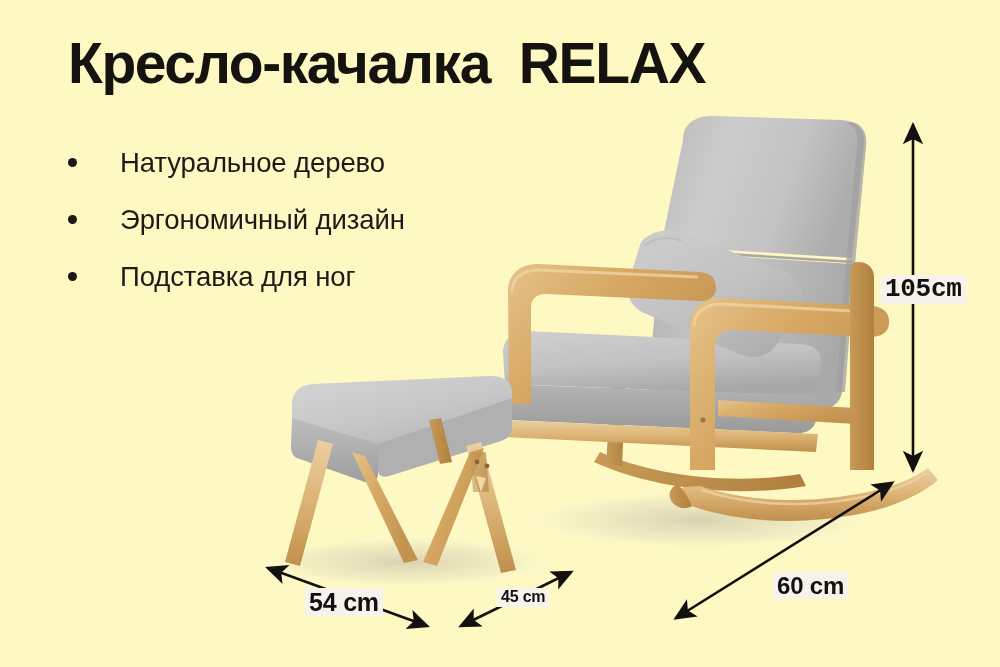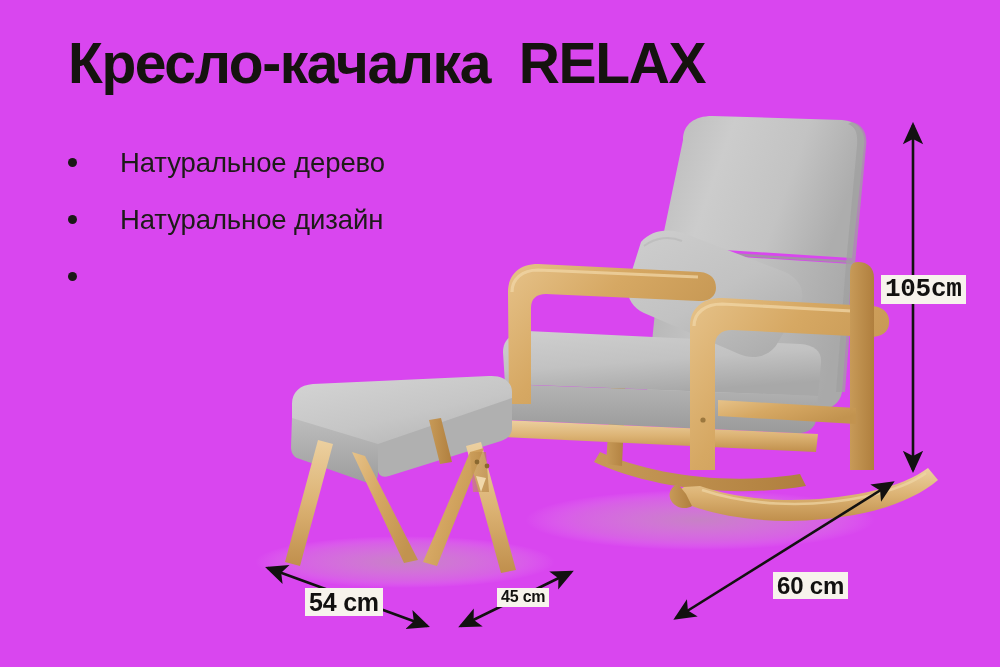--- a/index.html
+++ b/index.html
@@ -4,21 +4,21 @@
 <style>
   html, body {
     margin: 0;
     padding: 0;
     background: #ffffff;
   }
   #poster {
     position: relative;
     width: 1000px;
     height: 667px;
-    background: #d946ef;
+    background: #fef9c3;
     overflow: hidden;
     font-family: "Liberation Sans", "DejaVu Sans", sans-serif;
     -webkit-font-smoothing: antialiased;
   }
 
   
   #title {
     position: absolute;
     left: 68px;
     top: 31px;
@@ -238,24 +238,25 @@
 
   <div id="title">Кресло-качалка  RELAX</div>
 
   <div id="features">
     <div class="feat">
       <span class="dot"></span>
       <span class="flabel">Натуральное дерево</span>
     </div>
     <div class="feat">
       <span class="dot"></span>
-      <span class="flabel">Натуральное дизайн</span>
+      <span class="flabel">Эргономичный дизайн</span>
     </div>
     <div class="feat">
       <span class="dot"></span>
+      <span class="flabel">Подставка для ног</span>
     </div>
   </div>
 
   <div class="dimlabel" id="dim-height-label">105cm</div>
   <div class="dimlabel" id="dim-depth-label">60 cm</div>
   <div class="dimlabel" id="dim-width-label">54 cm</div>
   <div class="dimlabel" id="dim-odepth-label">45 cm</div>
 
 </div>
 

